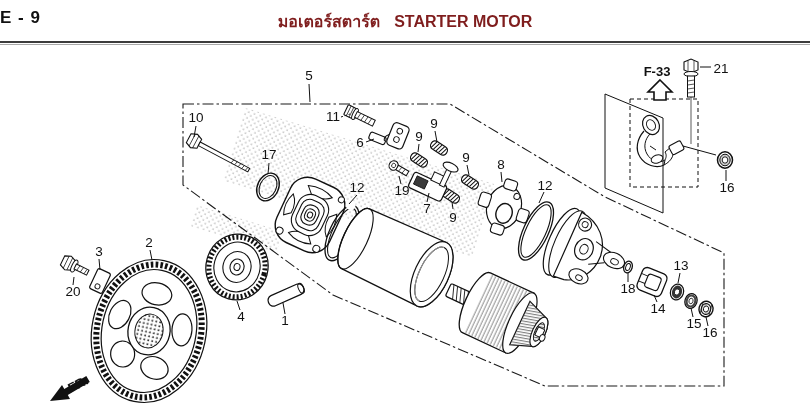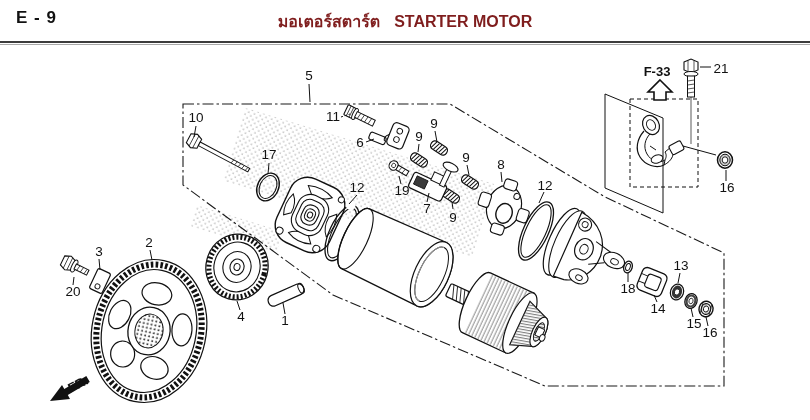--- a/index.html
+++ b/index.html
@@ -1,19 +1,19 @@
 <!DOCTYPE html>
 <html><head>
 <meta charset="utf-8">
 <style>
   html,body{margin:0;padding:0;background:#fff;width:810px;height:420px;overflow:hidden;
     font-family:"Liberation Sans",sans-serif;}
   .page{position:relative;width:810px;height:420px;background:#fff;}
   .header{position:absolute;top:0;left:0;width:810px;height:40px;}
-  .section-code{position:absolute;left:16px;top:8px;font-size:17px;font-weight:bold;
+  .section-code{position:absolute;left:0;top:8px;font-size:17px;font-weight:bold;
     letter-spacing:1px;color:#111;}
   .titles{position:absolute;left:0;top:9px;width:100%;text-align:center;font-size:16px;
     font-weight:bold;color:#7f1d1d;}
   .titles .thai{margin-right:14px;}
   .rule{position:absolute;top:41px;left:0;width:810px;height:4px;
     border-top:2px solid #3c3c3c;border-bottom:1px solid #a9a9a9;box-sizing:border-box;}
   svg{position:absolute;top:0;left:0;}
   svg text{font-family:"Liberation Sans",sans-serif;font-size:13.5px;fill:#111;}
   svg text.bold{font-weight:bold;font-size:13px;}
 </style>

